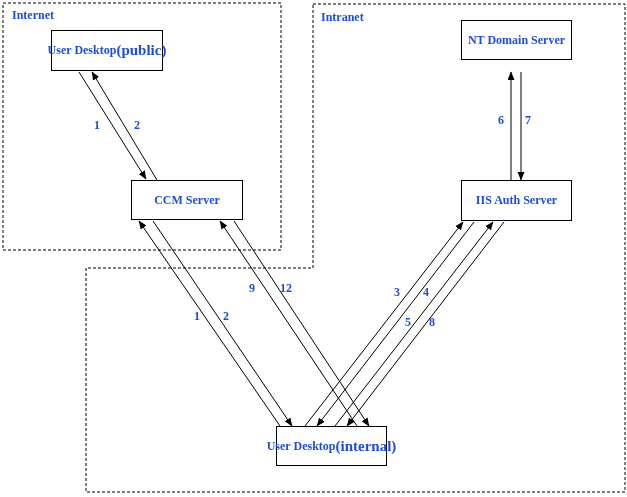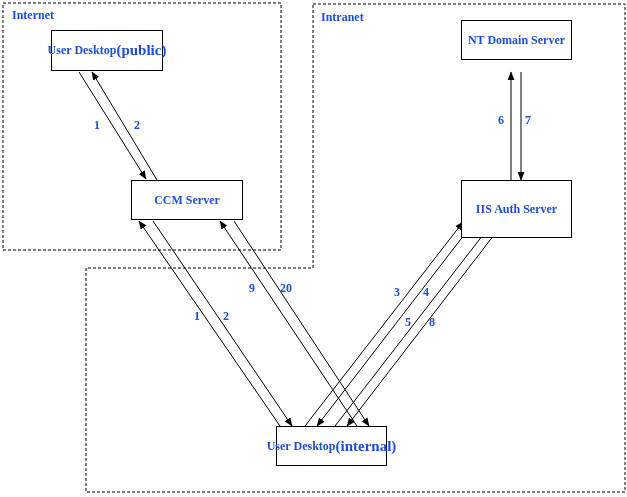--- a/index.html
+++ b/index.html
@@ -71,36 +71,36 @@
   </div>
 
   <div class="node" style="left:131px;top:180px;width:112px;height:40px;">
     <div class="title">CCM Server</div>
   </div>
 
   <div class="node" style="left:461px;top:20px;width:111px;height:40px;">
     <div class="title">NT Domain Server</div>
   </div>
 
-  <div class="node" style="left:461px;top:180px;width:111px;height:58px;">
+  <div class="node" style="left:461px;top:180px;width:111px;height:41px;">
     <div class="title">IIS Auth Server</div>
   </div>
 
   <div class="node" style="left:276px;top:426px;width:111px;height:40px;">
     <div class="title">User Desktop</div>
     <div class="subtitle">(internal)</div>
   </div>
 
   <div id="labels-layer">
       <span class="arrow-label" style="left: 94px; top: 119px;">1</span>
       <span class="arrow-label" style="left: 134px; top: 119px;">2</span>
       <span class="arrow-label" style="left: 498px; top: 114px;">6</span>
       <span class="arrow-label" style="left: 525px; top: 114px;">7</span>
       <span class="arrow-label" style="left: 249px; top: 282px;">9</span>
-      <span class="arrow-label" style="left: 280px; top: 282px;">20</span>
+      <span class="arrow-label" style="left: 280px; top: 282px;">12</span>
       <span class="arrow-label" style="left: 394px; top: 286px;">3</span>
       <span class="arrow-label" style="left: 423px; top: 286px;">4</span>
       <span class="arrow-label" style="left: 194px; top: 310px;">1</span>
       <span class="arrow-label" style="left: 223px; top: 310px;">2</span>
       <span class="arrow-label" style="left: 405px; top: 316px;">5</span>
       <span class="arrow-label" style="left: 429px; top: 316px;">8</span>
     </div>
 
 </div>
 

